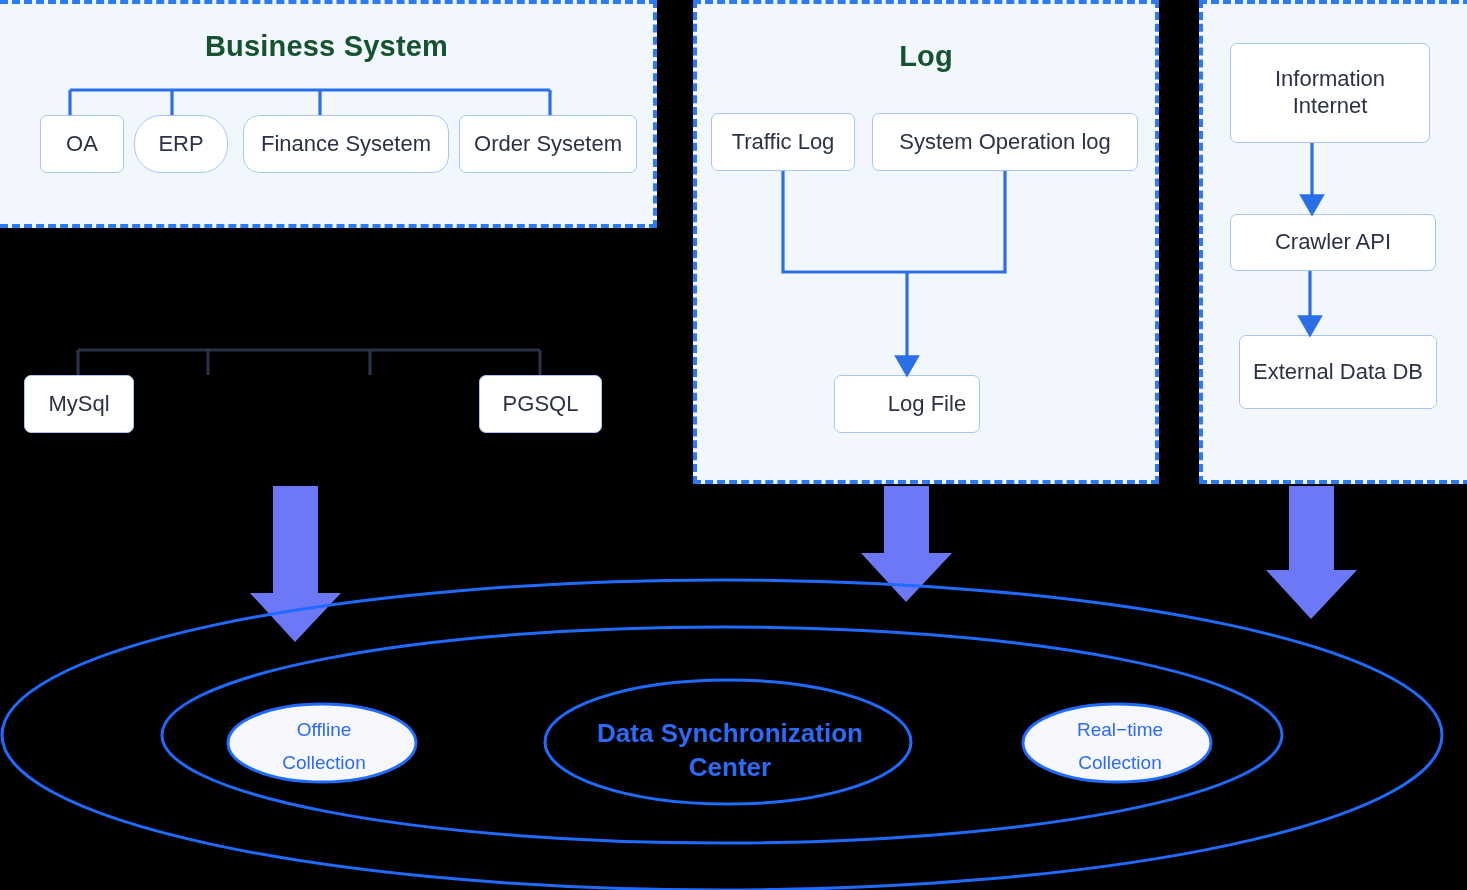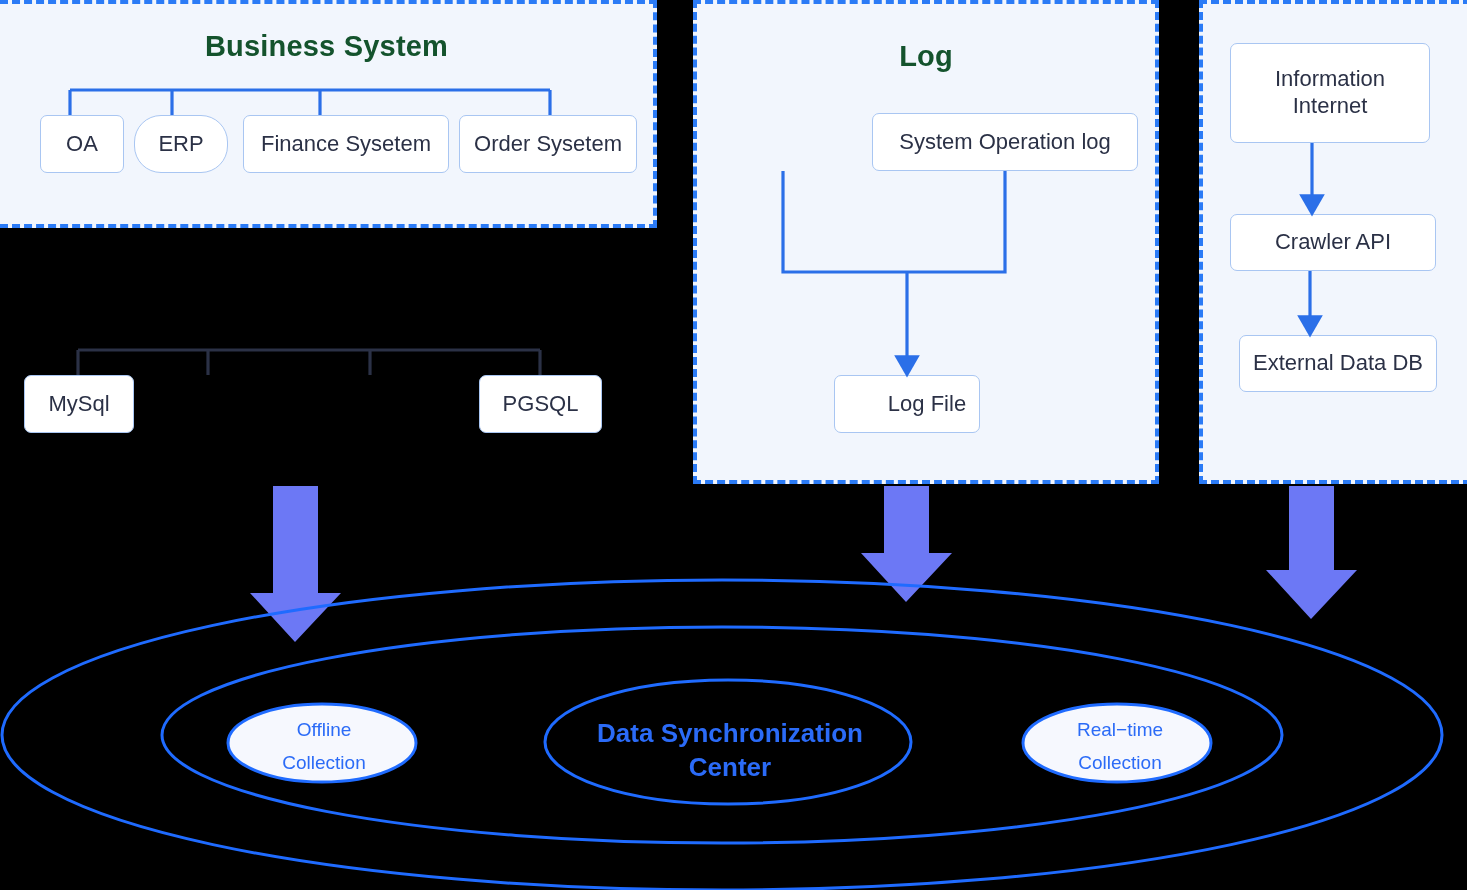--- a/index.html
+++ b/index.html
@@ -22,38 +22,38 @@
   #title-log{top:36px;}
 
   
   .node{position:absolute;background:#FFFFFF;border:1.6px solid #A9C6F2;border-radius:7px;
         color:#2B3146;font-size:22px;display:flex;align-items:center;justify-content:center;
         box-sizing:border-box;text-align:center;line-height:1.22;}
 
   
   #node-oa{left:24px;top:115px;width:84px;height:58px;margin-left:16px;}
   #node-erp{left:134px;top:115px;width:94px;height:58px;border-radius:27px;}
-  #node-finance{left:243px;top:115px;width:206px;height:58px;}
+  #node-finance{left:243px;top:115px;width:206px;height:58px;border-radius:16px;}
   #node-order{left:459px;top:115px;width:178px;height:58px;}
 
   
   #node-mysql{left:24px;top:375px;width:110px;height:58px;}
   #node-oracle{left:152px;top:375px;width:112px;height:58px;}
   #node-sqlserver{left:281px;top:375px;width:180px;height:58px;}
   #node-pgsql{left:479px;top:375px;width:123px;height:58px;}
 
   
   #node-traffic-log{left:711px;top:113px;width:144px;height:58px;}
   #node-sysop-log{left:872px;top:113px;width:266px;height:58px;}
   #node-log-file{left:834px;top:375px;width:146px;height:58px;padding-left:40px;}
 
   
   #node-information-internet{left:1230px;top:43px;width:200px;height:100px;flex-direction:column;}
   #node-crawler-api{left:1230px;top:214px;width:206px;height:57px;}
-  #node-external-db{left:1239px;top:335px;width:198px;height:57px;}
+  #node-external-db{left:1239px;top:335px;width:198px;height:74px;}
 
   
   .wires{position:absolute;left:0;top:0;width:1467px;height:890px;pointer-events:none;}
 
   
   .ell-label{position:absolute;text-align:center;color:#2B6BF7;pointer-events:none;}
   #label-dsc{left:560px;top:716px;width:340px;font-size:26px;font-weight:700;line-height:1.32;}
   #label-offline{left:244px;top:713px;width:160px;font-size:19px;line-height:1.75;}
   #label-realtime{left:1040px;top:713px;width:160px;font-size:19px;line-height:1.75;}
 </style>
@@ -69,20 +69,21 @@
   <div class="node" id="node-erp">ERP</div>
   <div class="node" id="node-finance">Finance Sysetem</div>
   <div class="node" id="node-order">Order Sysetem</div>
 
   <div class="node" id="node-mysql">MySql</div>
   <div class="node" id="node-pgsql">PGSQL</div>
 
   <div class="panel" id="panel-log">
     <div class="panel-title" id="title-log">Log</div>
   </div>
+  <div class="node" id="node-traffic-log">Traffic Log</div>
   <div class="node" id="node-sysop-log">System Operation log</div>
   <div class="node" id="node-log-file">Log File</div>
 
   <div class="panel" id="panel-internet"></div>
   <div class="node" id="node-information-internet">
     <span>Information</span>
     <span>Internet</span>
   </div>
   <div class="node" id="node-crawler-api">Crawler API</div>
   <div class="node" id="node-external-db">External Data DB</div>

